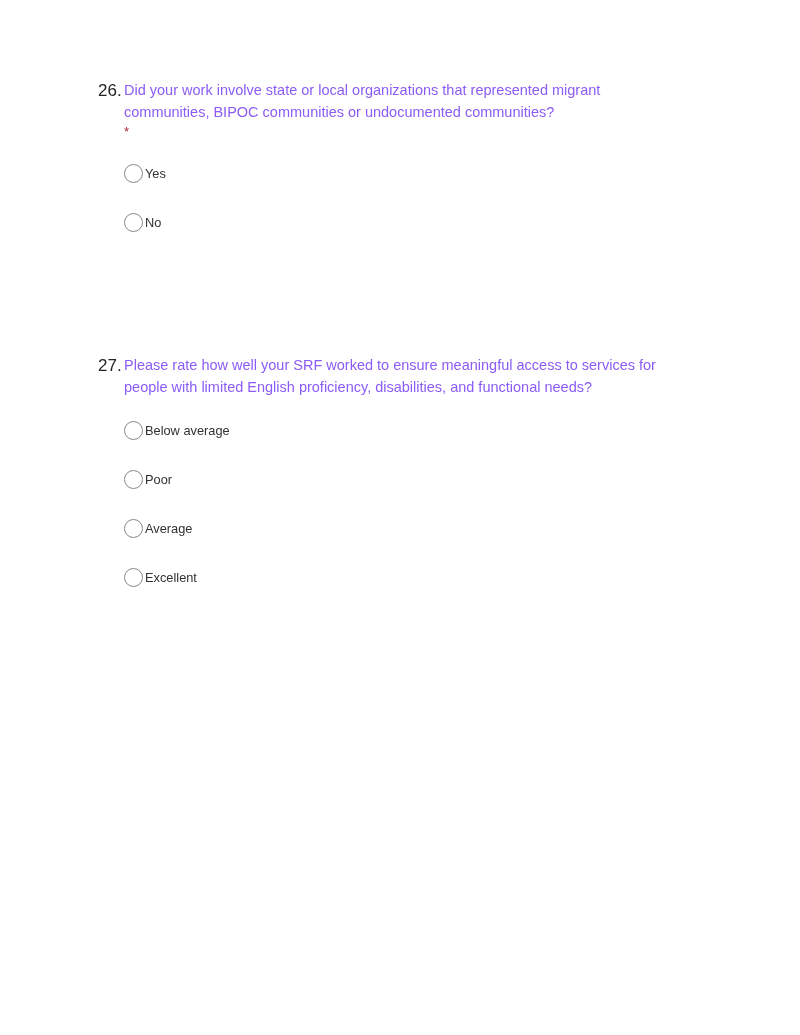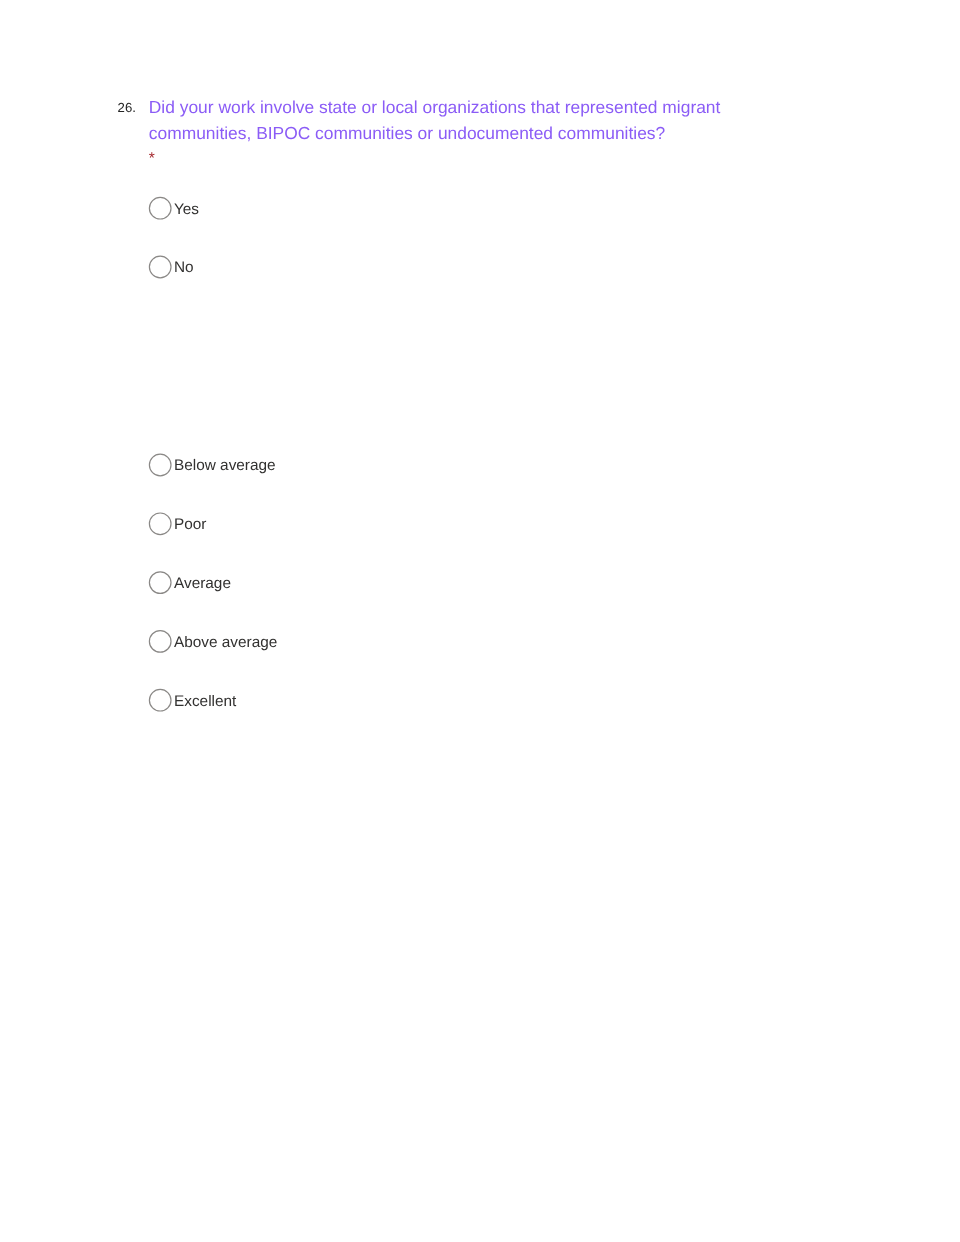--- a/index.html
+++ b/index.html
@@ -26,21 +26,21 @@
     width: 560px;
   }
   #q26 { top: 80px; }
   #q27 { top: 355px; }
 
   .q-head {
     display: flex;
     align-items: flex-start;
   }
   .q-num {
-    font-size: 11px;
+    font-size: 17px;
     line-height: 21.5px;
     color: #242424;
     width: 26px;
     flex: 0 0 26px;
     text-align: left;
   }
   .q-text {
     font-size: 14.5px;
     line-height: 21.5px;
     color: #8b5cf6;
@@ -99,37 +99,37 @@
         <span class="option-label">Yes</span>
       </div>
       <div class="option-row">
         <span class="radio"></span>
         <span class="option-label">No</span>
       </div>
     </div>
   </div>
 
   <div class="question-block" id="q27">
+    <div class="q-head">
+      <div class="q-num">27.</div>
+      <div class="q-text">Please rate how well your SRF worked to ensure meaningful access to services for people with limited English proficiency, disabilities, and functional needs?</div>
+    </div>
     <div class="options">
       <div class="option-row">
         <span class="radio"></span>
         <span class="option-label">Below average</span>
       </div>
       <div class="option-row">
         <span class="radio"></span>
         <span class="option-label">Poor</span>
       </div>
       <div class="option-row">
         <span class="radio"></span>
         <span class="option-label">Average</span>
       </div>
       <div class="option-row">
         <span class="radio"></span>
-        <span class="option-label">Above average</span>
-      </div>
-      <div class="option-row">
-        <span class="radio"></span>
         <span class="option-label">Excellent</span>
       </div>
     </div>
   </div>
 
 </div>
 
 </body></html>

